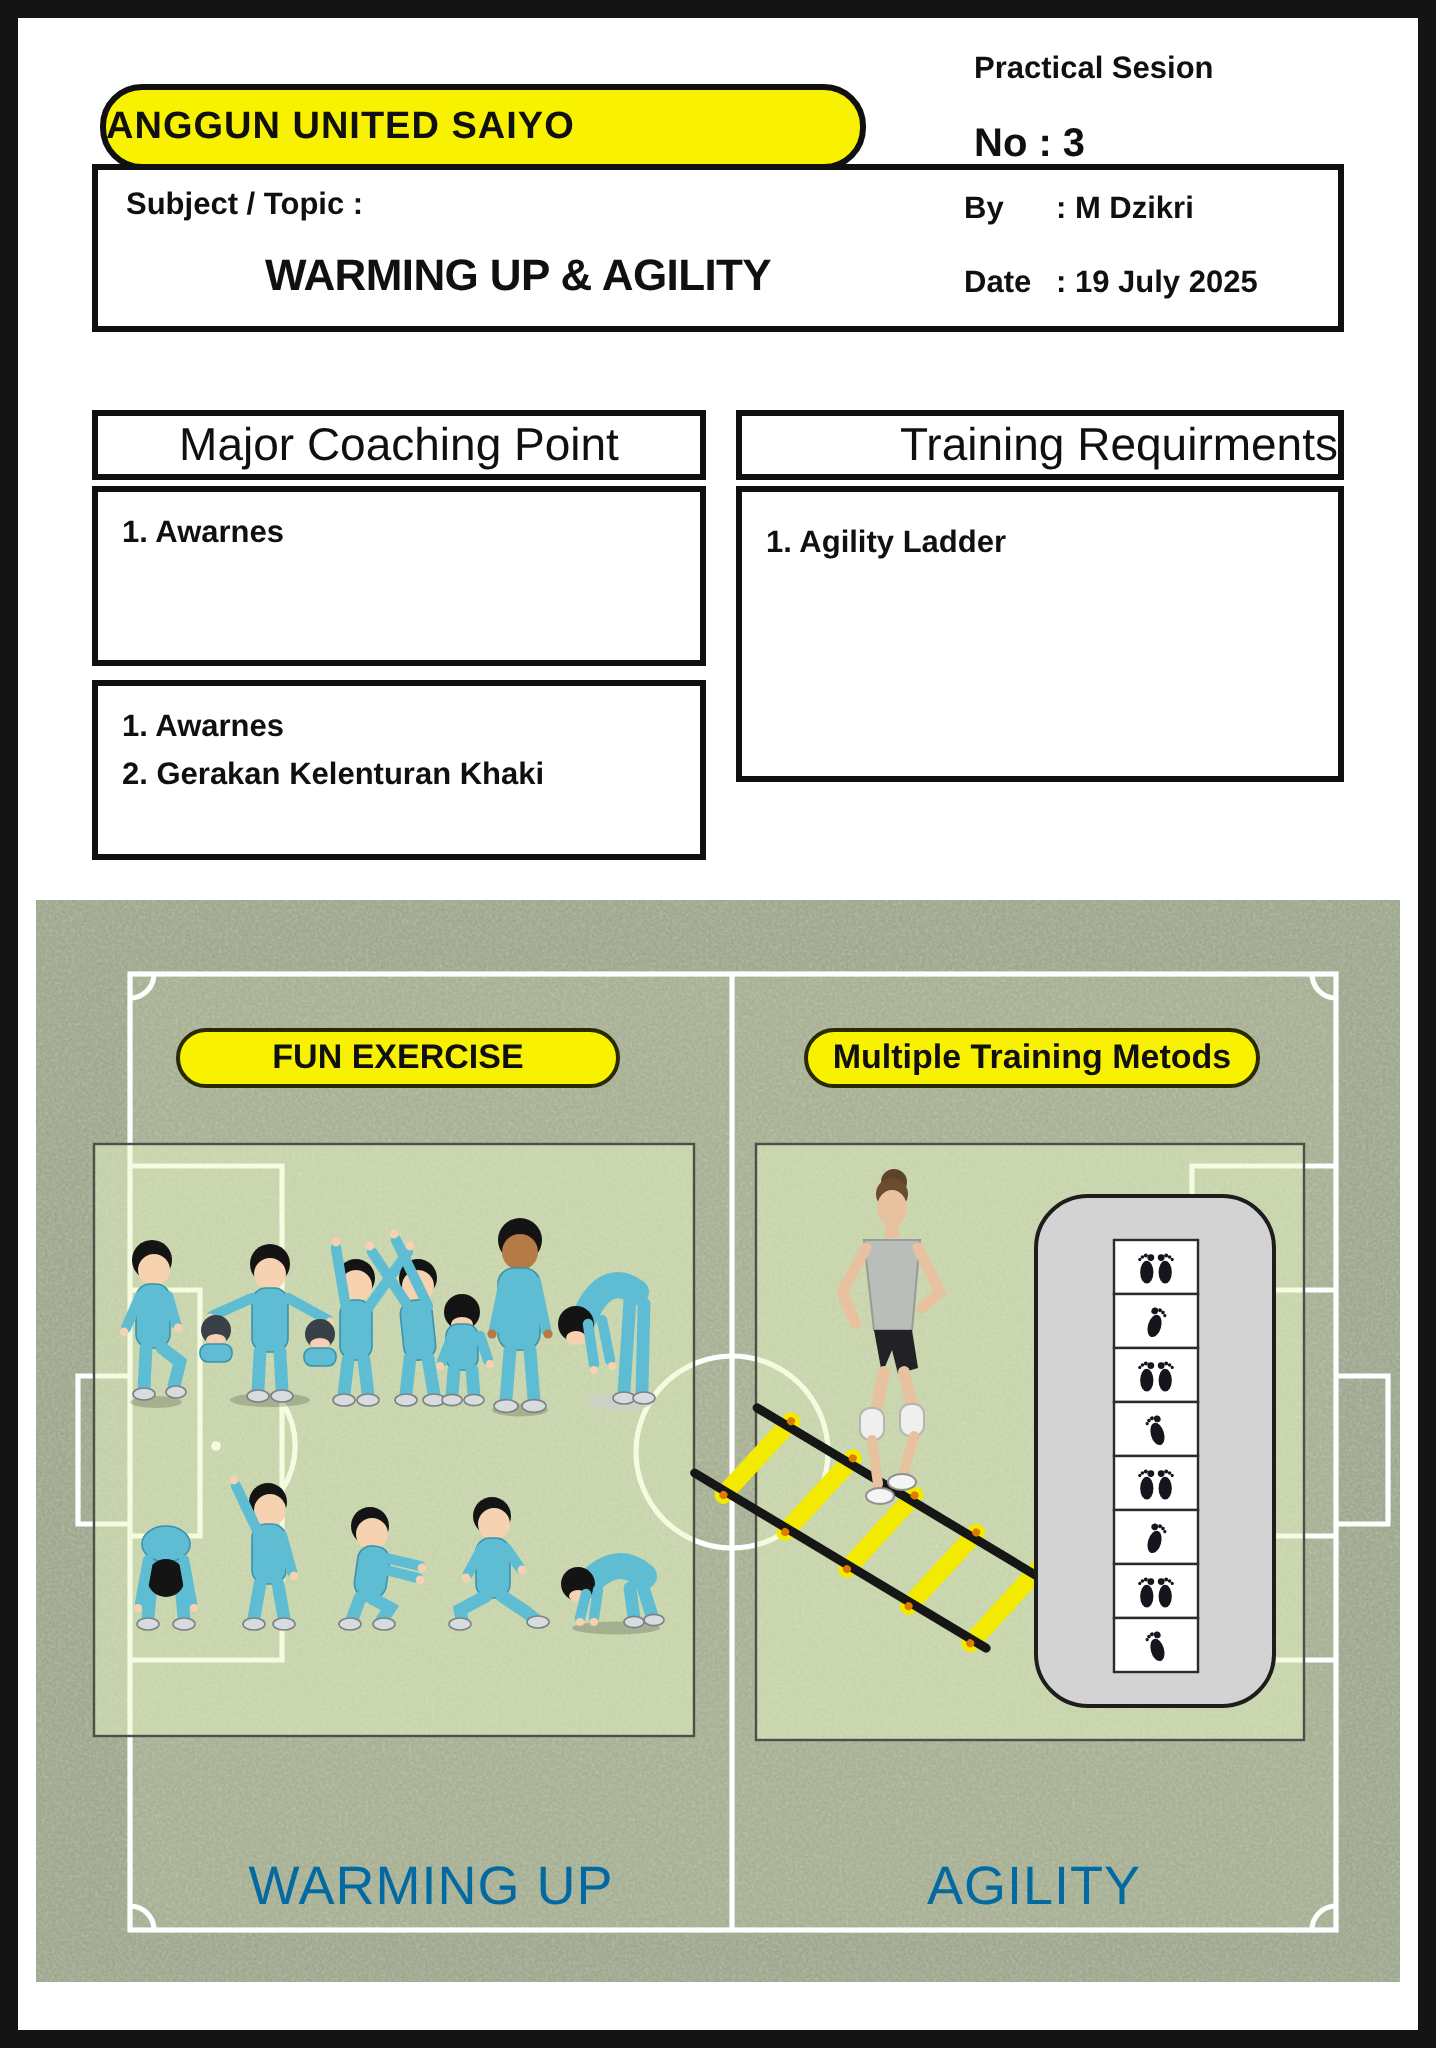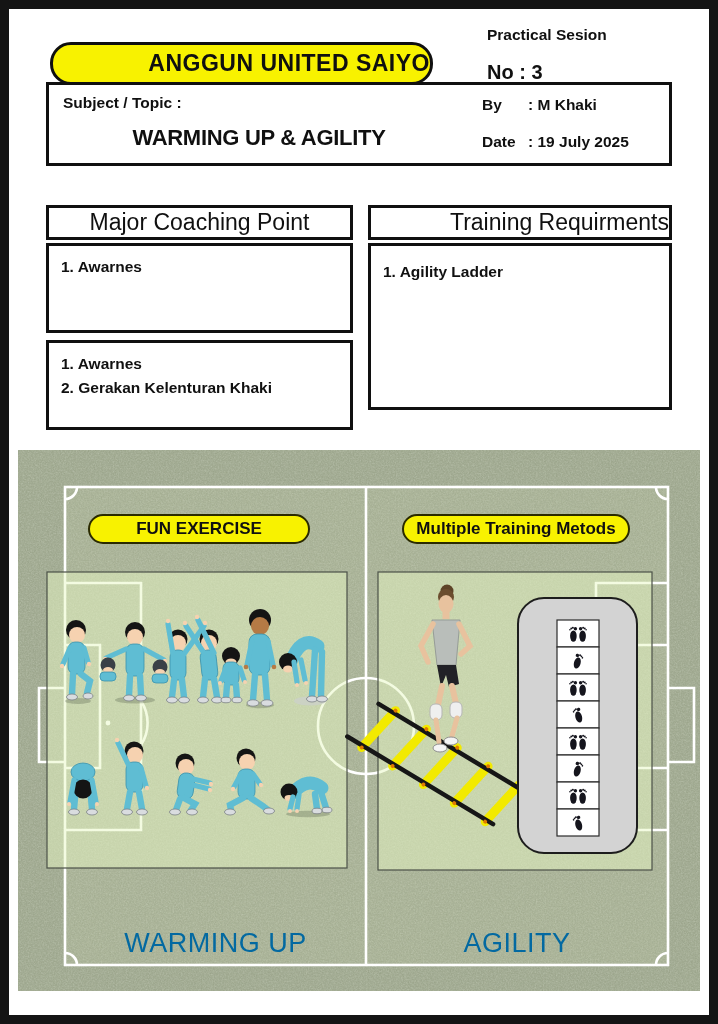--- a/index.html
+++ b/index.html
@@ -2,22 +2,22 @@
 <html><head>
 <meta charset="utf-8">
 <style>
   html,body{margin:0;padding:0;background:#e8e8e8;}
   .page{position:relative;width:718px;height:1024px;background:#ffffff;overflow:hidden;
         font-family:"Liberation Sans", sans-serif;color:#101010;}
   .page-border{position:absolute;inset:0;border:9px solid #141414;pointer-events:none;z-index:50;}
 
   
   .badge{position:absolute;left:50px;top:42px;width:377px;height:37px;background:#F8F200;
-         border:3px solid #101010;border-radius:21px;display:flex;align-items:center;justify-content:flex-end;
-         font-weight:bold;font-size:23px;letter-spacing:.5px;}
+         border:3px solid #101010;border-radius:21px;display:flex;align-items:center;justify-content:flex-start;
+         font-weight:bold;font-size:19px;letter-spacing:.5px;}
   .session-type{position:absolute;left:487px;top:26px;font-weight:bold;font-size:15.5px;}
   .session-no{position:absolute;left:487px;top:61px;font-weight:bold;font-size:20px;}
 
   
   .subject-box{position:absolute;left:46px;top:82px;width:626px;height:84px;border:3px solid #101010;box-sizing:border-box;}
   .subject-label{position:absolute;left:14px;top:9px;font-weight:bold;font-size:15.5px;}
   .subject-title{position:absolute;left:0;right:200px;top:40px;text-align:center;font-weight:bold;font-size:22px;
                  letter-spacing:-0.3px;}
   .kv{position:absolute;left:433px;font-weight:bold;font-size:15.5px;display:flex;}
   .kv .k{width:46px;}
@@ -60,21 +60,21 @@
     <span>ANGGUN UNITED SAIYO</span>
   </div>
   <div class="session-type">Practical Sesion</div>
   <div class="session-no">No : 3</div>
 
   <div class="subject-box">
     <div class="subject-label">Subject / Topic :</div>
     <div class="subject-title">WARMING UP &amp; AGILITY</div>
     <div class="kv kv-by">
       <span class="k">By</span>
-      <span>: M Khaki</span>
+      <span>: M Dzikri</span>
     </div>
     <div class="kv kv-date">
       <span class="k">Date</span>
       <span>: 19 July 2025</span>
     </div>
   </div>
 
   <div class="box head-box" style="left:46px;top:205px;width:307px;height:35px;">
     <span>Major Coaching Point</span>
   </div>
@@ -86,21 +86,21 @@
   <div class="box" style="left:46px;top:340px;width:307px;height:90px;">
     <div class="list">
       <div>1. Awarnes</div>
       <div>2. Gerakan Kelenturan Khaki</div>
     </div>
   </div>
 
   <div class="box head-box" style="left:368px;top:205px;width:304px;height:35px;justify-content:flex-end;">
     <span>Training Requirments</span>
   </div>
-  <div class="box" style="left:368px;top:243px;width:304px;height:167px;">
+  <div class="box" style="left:368px;top:243px;width:304px;height:148px;">
     <div class="list" style="padding-top:14px;">
       <div>1. Agility Ladder</div>
     </div>
   </div>
 
   <div class="field">
     <svg class="pitch" width="682" height="541" viewBox="0 0 682 541">
       <defs>
         <filter id="grainD" x="0" y="0" width="100%" height="100%">
           <feTurbulence type="fractalNoise" baseFrequency="0.85" numOctaves="2" seed="7" stitchTiles="stitch"></feTurbulence>

